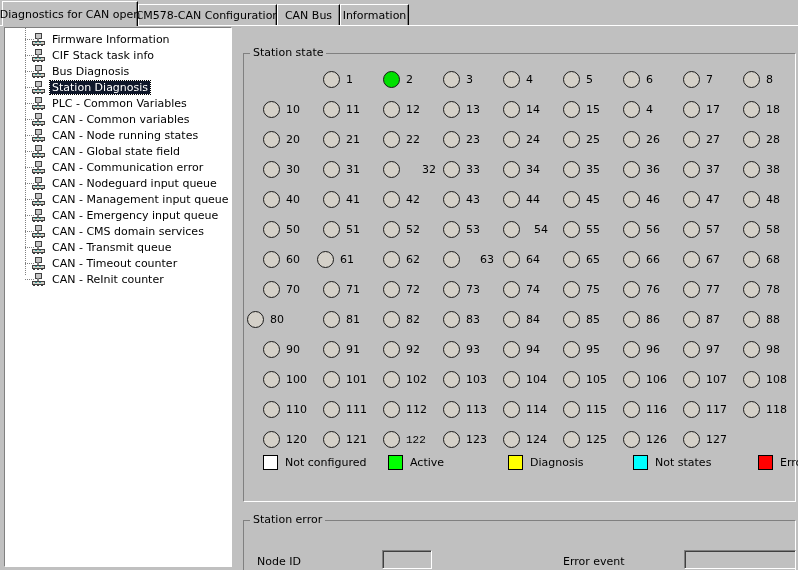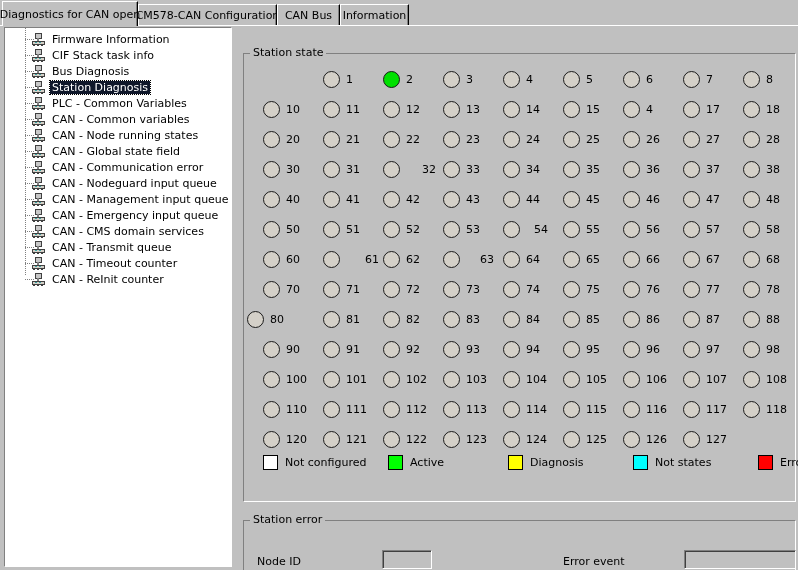--- a/index.html
+++ b/index.html
@@ -654,21 +654,21 @@
             <div class="node" style="left: 500px;">
               <div class="led"></div>
               <span class="node-num">58</span>
             </div>
           </div>
           <div class="grid-row">
             <div class="node" style="left: 20px;">
               <div class="led"></div>
               <span class="node-num">60</span>
             </div>
-            <div class="node" style="left: 80px; justify-content: space-between;">
+            <div class="node" style="left: 74px;">
               <div class="led"></div>
               <span class="node-num">61</span>
             </div>
             <div class="node" style="left: 140px;">
               <div class="led"></div>
               <span class="node-num">62</span>
             </div>
             <div class="node" style="left: 200px; gap: 14px;">
               <div class="led"></div>
               <span class="node-num">63</span>
@@ -886,21 +886,21 @@
           </div>
           <div class="grid-row">
             <div class="node" style="left: 20px;">
               <div class="led"></div>
               <span class="node-num">120</span>
             </div>
             <div class="node" style="left: 80px;">
               <div class="led"></div>
               <span class="node-num">121</span>
             </div>
-            <div class="node" style="left: 140px;">
+            <div class="node" style="left: 140px; font-family: Liberation Mono, monospace;">
               <div class="led"></div>
               <span class="node-num">122</span>
             </div>
             <div class="node" style="left: 200px;">
               <div class="led"></div>
               <span class="node-num">123</span>
             </div>
             <div class="node" style="left: 260px;">
               <div class="led"></div>
               <span class="node-num">124</span>

